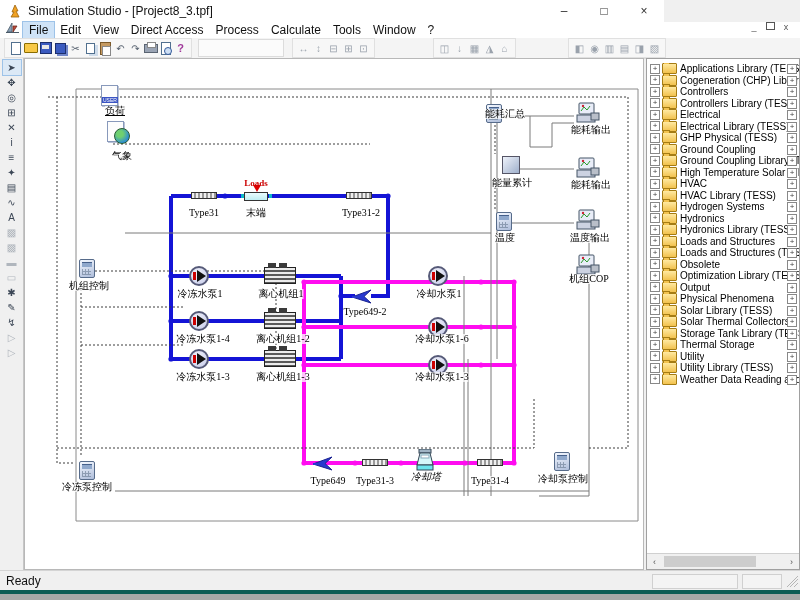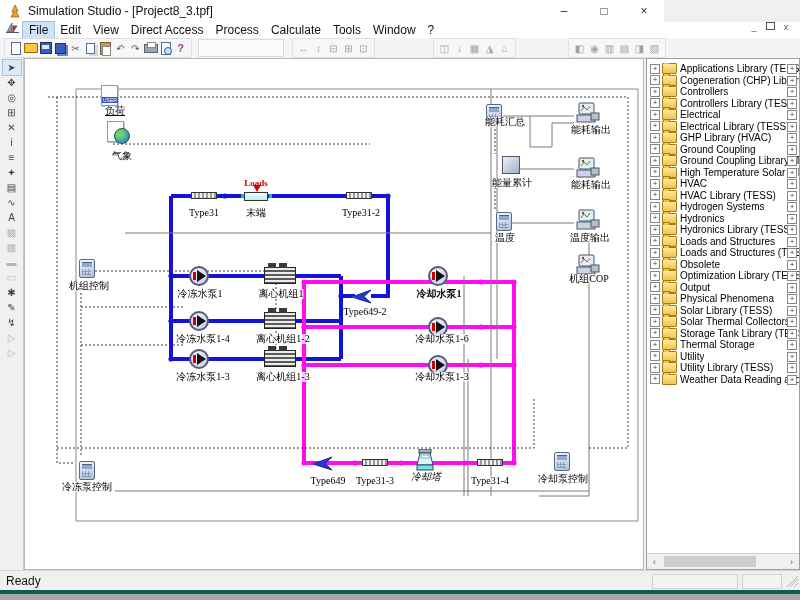--- a/index.html
+++ b/index.html
@@ -308,21 +308,21 @@
           <div class="ic-pump"></div>
         </div>
         <div class="nlabel" style="left: 175px; top: 230px;">冷冻水泵1</div>
         <div class="node" style="left: 239px; top: 208px;">
           <div class="ic-chiller"></div>
         </div>
         <div class="nlabel" style="left: 256px; top: 230px;">离心机组1</div>
         <div class="node" style="left: 403px; top: 207px;">
           <div class="ic-pump"></div>
         </div>
-        <div class="nlabel" style="left: 414px; top: 230px; font-weight: bold;">冷却水泵1</div>
+        <div class="nlabel" style="left: 414px; top: 230px;">冷却水泵1</div>
         <div class="node" style="left: 164px; top: 252px;">
           <div class="ic-pump"></div>
         </div>
         <div class="nlabel" style="left: 178px; top: 275px;">冷冻水泵1-4</div>
         <div class="node" style="left: 239px; top: 253px;">
           <div class="ic-chiller"></div>
         </div>
         <div class="nlabel" style="left: 258px; top: 275px;">离心机组1-2</div>
         <div class="node" style="left: 403px; top: 258px;">
           <div class="ic-pump"></div>
@@ -336,21 +336,21 @@
           <div class="ic-chiller"></div>
         </div>
         <div class="nlabel" style="left: 258px; top: 313px;">离心机组1-3</div>
         <div class="node" style="left: 403px; top: 296px;">
           <div class="ic-pump"></div>
         </div>
         <div class="nlabel" style="left: 417px; top: 313px;">冷却水泵1-3</div>
         <div class="node" style="left: 461px; top: 45px;">
           <div class="ic-calc"></div>
         </div>
-        <div class="nlabel" style="left: 470px; top: 58px; padding-left: 20px;">能耗汇总</div>
+        <div class="nlabel" style="left: 470px; top: 50px; padding-left: 20px;">能耗汇总</div>
         <div class="node" style="left: 551px; top: 43px;"><svg width="24" height="22" viewBox="0 0 24 22">
             <rect x="3" y="1" width="15" height="11" rx="1" fill="#e9edf8" stroke="#456"></rect>
             <path d="M5 9 L8 5 L11 8 L14 4" stroke="#2a9a2a" fill="none"></path>
             <circle cx="7" cy="4" r="1.2" fill="#c23"></circle>
             <rect x="1" y="13" width="18" height="7" fill="#ccd2e1" stroke="#456"></rect>
             <rect x="15" y="11" width="8" height="7" fill="#b9bfc9" stroke="#456"></rect>
           </svg></div>
         <div class="nlabel" style="left: 566px; top: 66px;">能耗输出</div>
         <div class="node" style="left: 477px; top: 97px;">
           <div class="ic-integ"></div>
@@ -449,21 +449,21 @@
         </div>
         <div class="trow">
           <span class="pbox">+</span>
           <span class="fold"></span>
           <span class="tlabel">Electrical Library (TESS)</span>
           <span class="pbox mini">+</span>
         </div>
         <div class="trow">
           <span class="pbox">+</span>
           <span class="fold"></span>
-          <span class="tlabel">GHP Library (HVAC)</span>
+          <span class="tlabel">GHP Physical (TESS)</span>
           <span class="pbox mini">+</span>
         </div>
         <div class="trow">
           <span class="pbox">+</span>
           <span class="fold"></span>
           <span class="tlabel">Ground Coupling</span>
           <span class="pbox mini">+</span>
         </div>
         <div class="trow">
           <span class="pbox">+</span>

